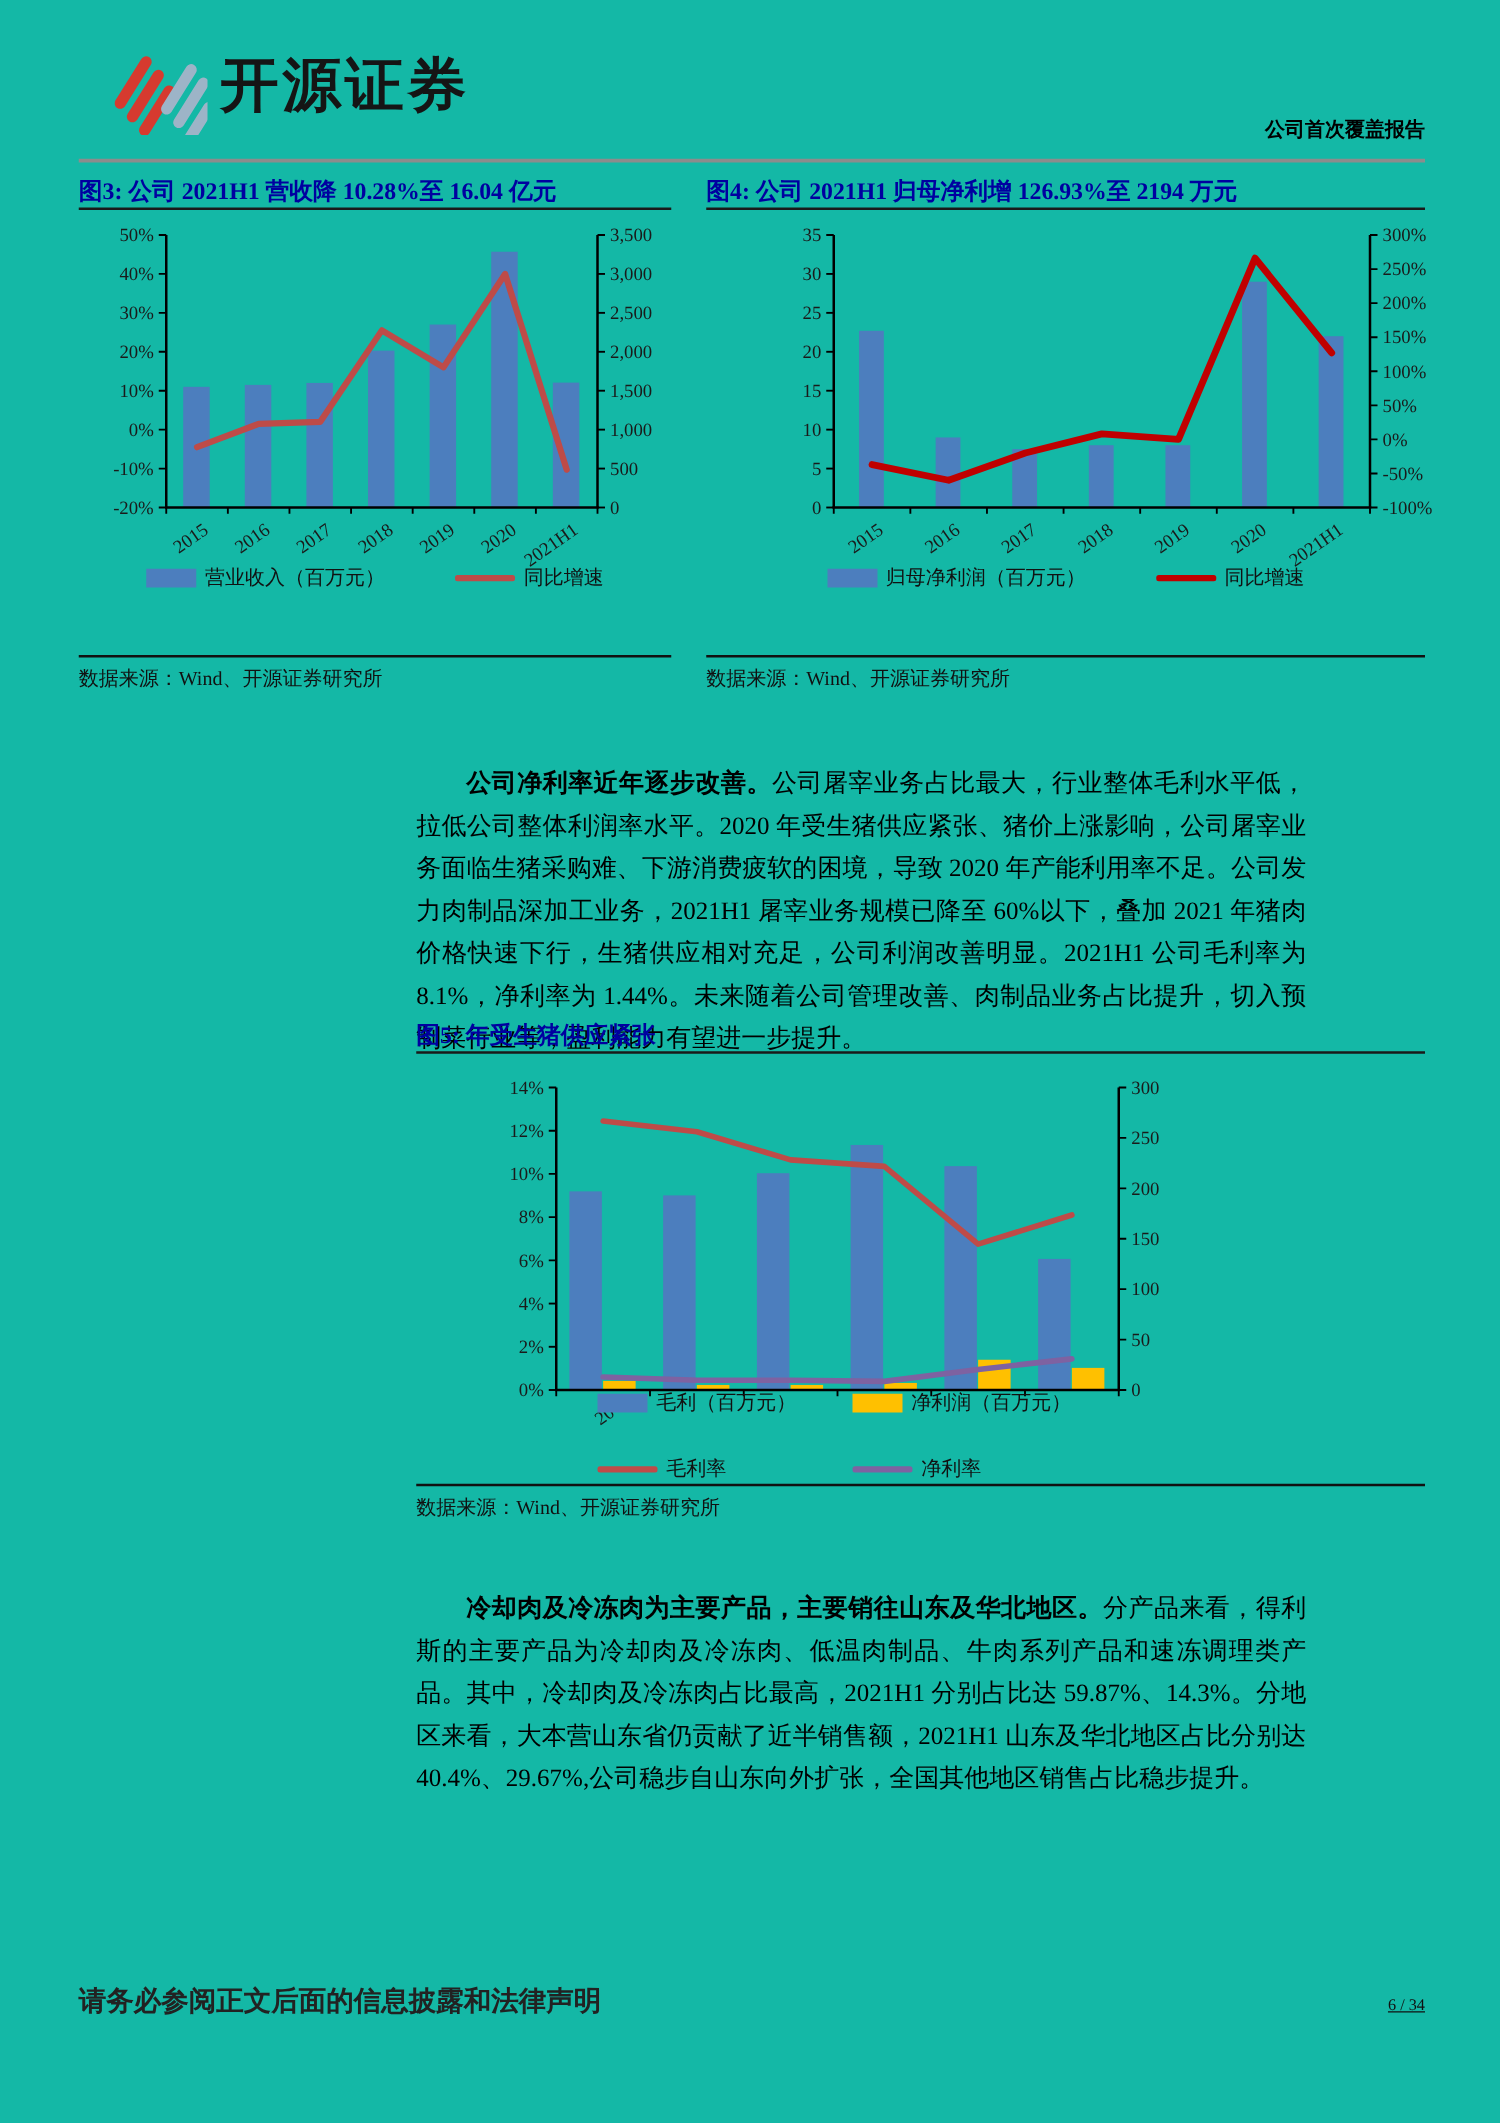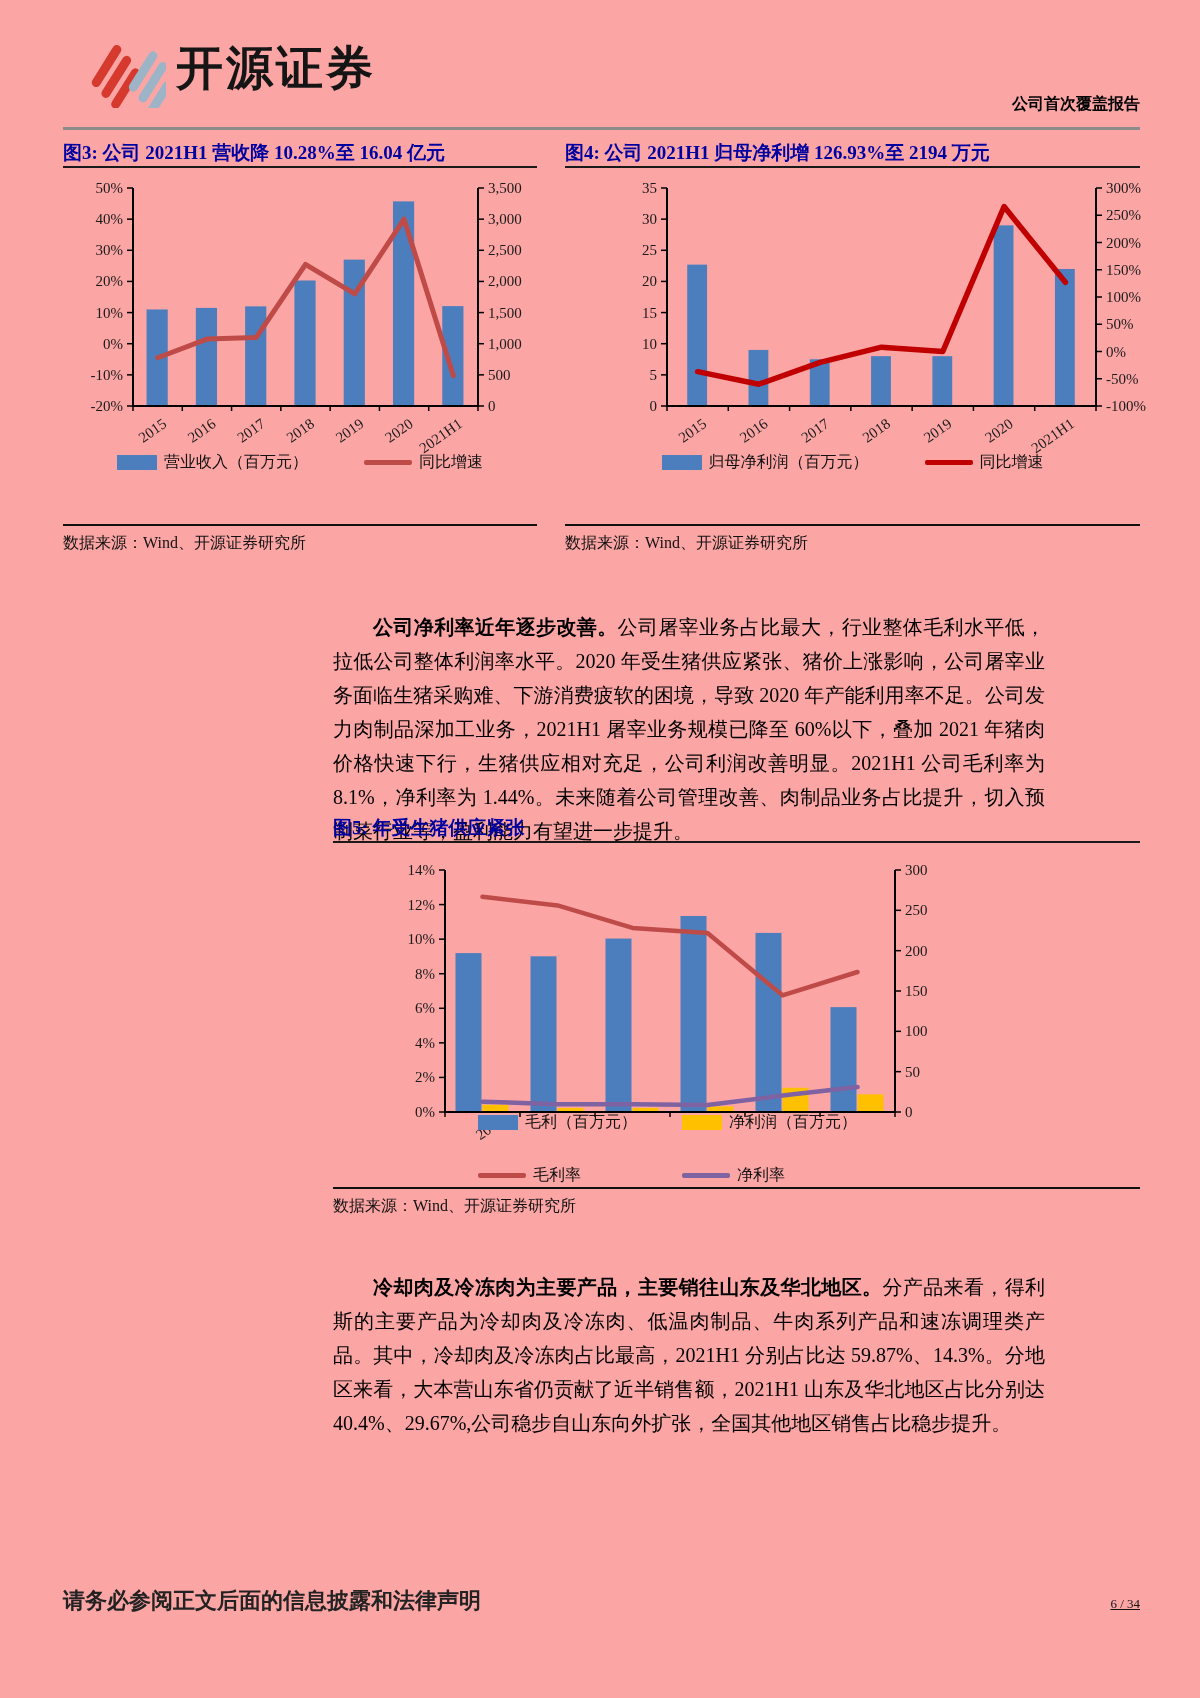--- a/index.html
+++ b/index.html
@@ -1,17 +1,17 @@
 <!DOCTYPE html>
 <html><head>
 <meta charset="utf-8">
 <style>
   * { margin:0; padding:0; box-sizing:border-box; }
   body { background:#fff; font-family:"Liberation Serif","DejaVu Serif",serif; }
-  .page { position:relative; width:1200px; height:1698px; background:#fca5a5; overflow:hidden; }
+  .page { position:relative; width:1200px; height:1698px; background:#14b8a6; overflow:hidden; }
 
   
   .logo-wrap { position:absolute; left:78px; top:28px; display:flex; align-items:center; }
   .brand-text { font-family:"Liberation Sans","DejaVu Sans",sans-serif; font-weight:900;
                 font-size:47px; color:#151515; letter-spacing:3px; margin-left:10px; }
   .report-type { position:absolute; right:60px; top:94px; font-size:16px; font-weight:bold; color:#000; }
   .header-rule { position:absolute; left:63px; top:127px; width:1077px; height:3px; background:#8c8c8c; }
 
   
   .fig-title { position:absolute; font-size:19px; font-weight:bold; color:#0000A0; white-space:nowrap; }

